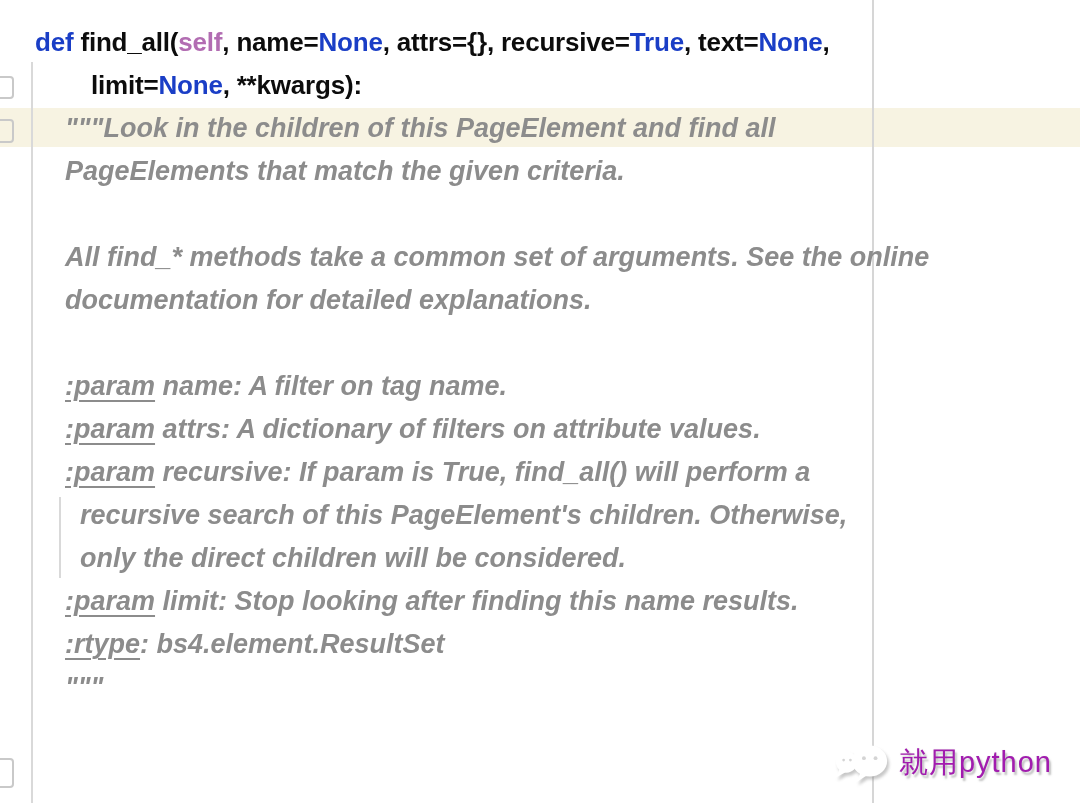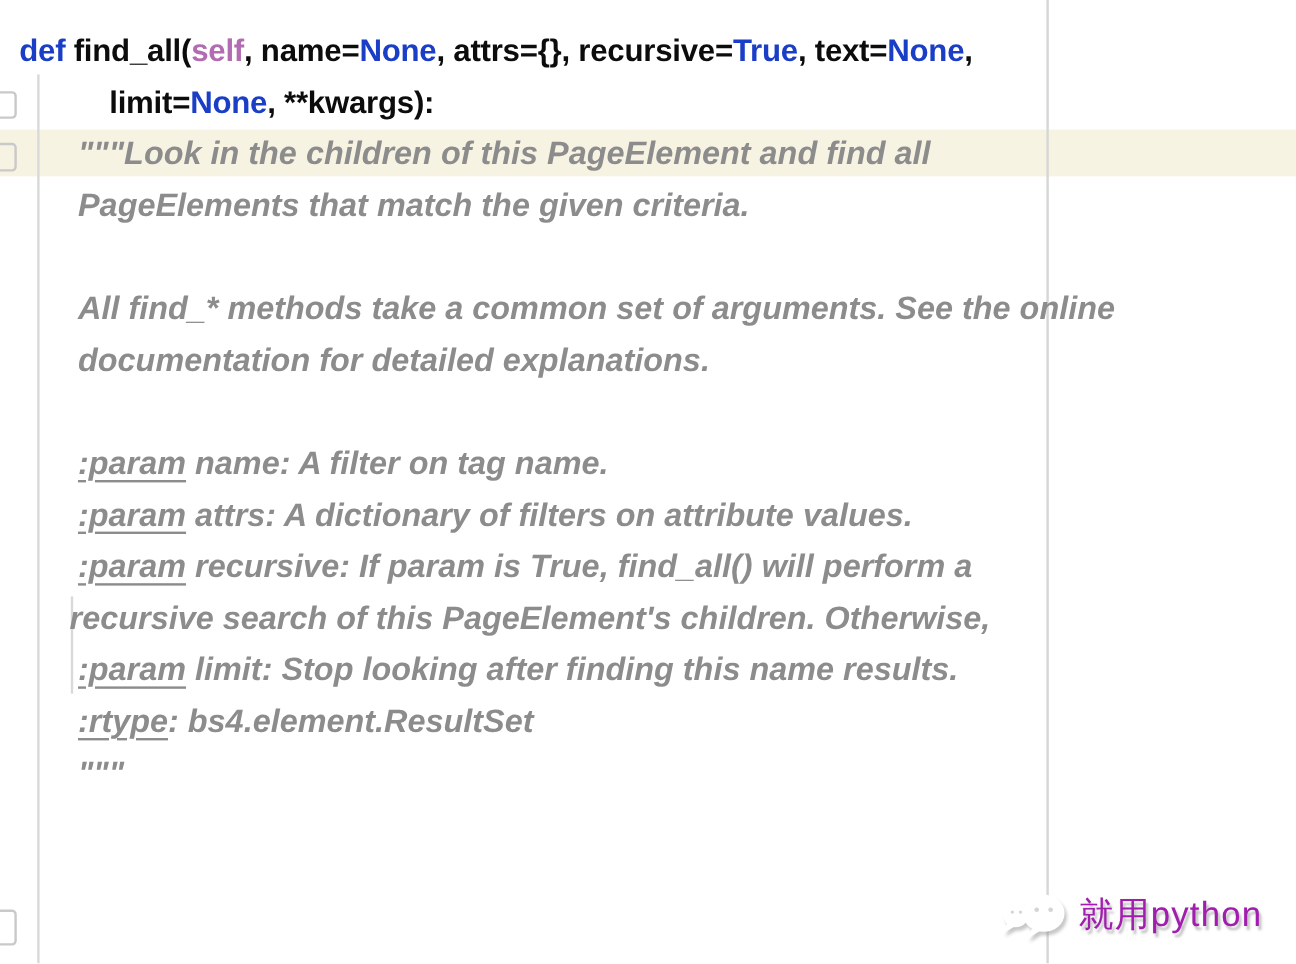--- a/index.html
+++ b/index.html
@@ -68,24 +68,24 @@
     left:0;right:0;top:21px;
     z-index:3;
   }
   .line{
     height:43px;
     line-height:43px;
     white-space:pre;
     font-weight:700;
     font-size:27px;
   }
-  .indent-sig1{padding-left:16px;font-size:26px;letter-spacing:-0.2px;}
+  .indent-sig1{padding-left:35px;font-size:26px;letter-spacing:-0.2px;}
   .indent-sig2{padding-left:91px;font-size:26px;letter-spacing:-0.2px;}
   .indent-doc{padding-left:65px;}
-  .indent-wrap{padding-left:58px;}
+  .indent-wrap{padding-left:80px;}
   .tok-plain{color:var(--code);}
   .tok-kw{color:var(--kw);}
   .tok-self{color:var(--self);}
   .tok-doc,.tok-docTag{
     color:var(--doc);
     font-style:italic;
   }
   .tok-docTag{
     text-decoration:underline;
     text-decoration-thickness:2px;
@@ -132,20 +132,21 @@
       <div class="line indent-doc"><span class="tok-doc">"""Look in the children of this PageElement and find all</span></div>
       <div class="line indent-doc"><span class="tok-doc">PageElements that match the given criteria.</span></div>
       <div class="line indent-doc"></div>
       <div class="line indent-doc"><span class="tok-doc">All find_* methods take a common set of arguments. See the online</span></div>
       <div class="line indent-doc"><span class="tok-doc">documentation for detailed explanations.</span></div>
       <div class="line indent-doc"></div>
       <div class="line indent-doc"><span class="tok-docTag">:param</span><span class="tok-doc"> name: A filter on tag name.</span></div>
       <div class="line indent-doc"><span class="tok-docTag">:param</span><span class="tok-doc"> attrs: A dictionary of filters on attribute values.</span></div>
       <div class="line indent-doc"><span class="tok-docTag">:param</span><span class="tok-doc"> recursive: If param is True, find_all() will perform a</span></div>
       <div class="line indent-wrap"><span class="tok-doc">recursive search of this PageElement's children. Otherwise,</span></div>
+      <div class="line indent-wrap"><span class="tok-doc">only the direct children will be considered.</span></div>
       <div class="line indent-doc"><span class="tok-docTag">:param</span><span class="tok-doc"> limit: Stop looking after finding this name results.</span></div>
       <div class="line indent-doc"><span class="tok-docTag">:rtype</span><span class="tok-doc">: bs4.element.ResultSet</span></div>
       <div class="line indent-doc"><span class="tok-doc">"""</span></div>
     </div>
 
   <div class="watermark">
     <svg width="58" height="48" viewBox="0 0 60 48" aria-hidden="true">
       <g fill="#ffffff">
         <circle cx="14" cy="23" r="11"></circle>
         <path d="M7 30 L3 39 L14 33 Z"></path>

